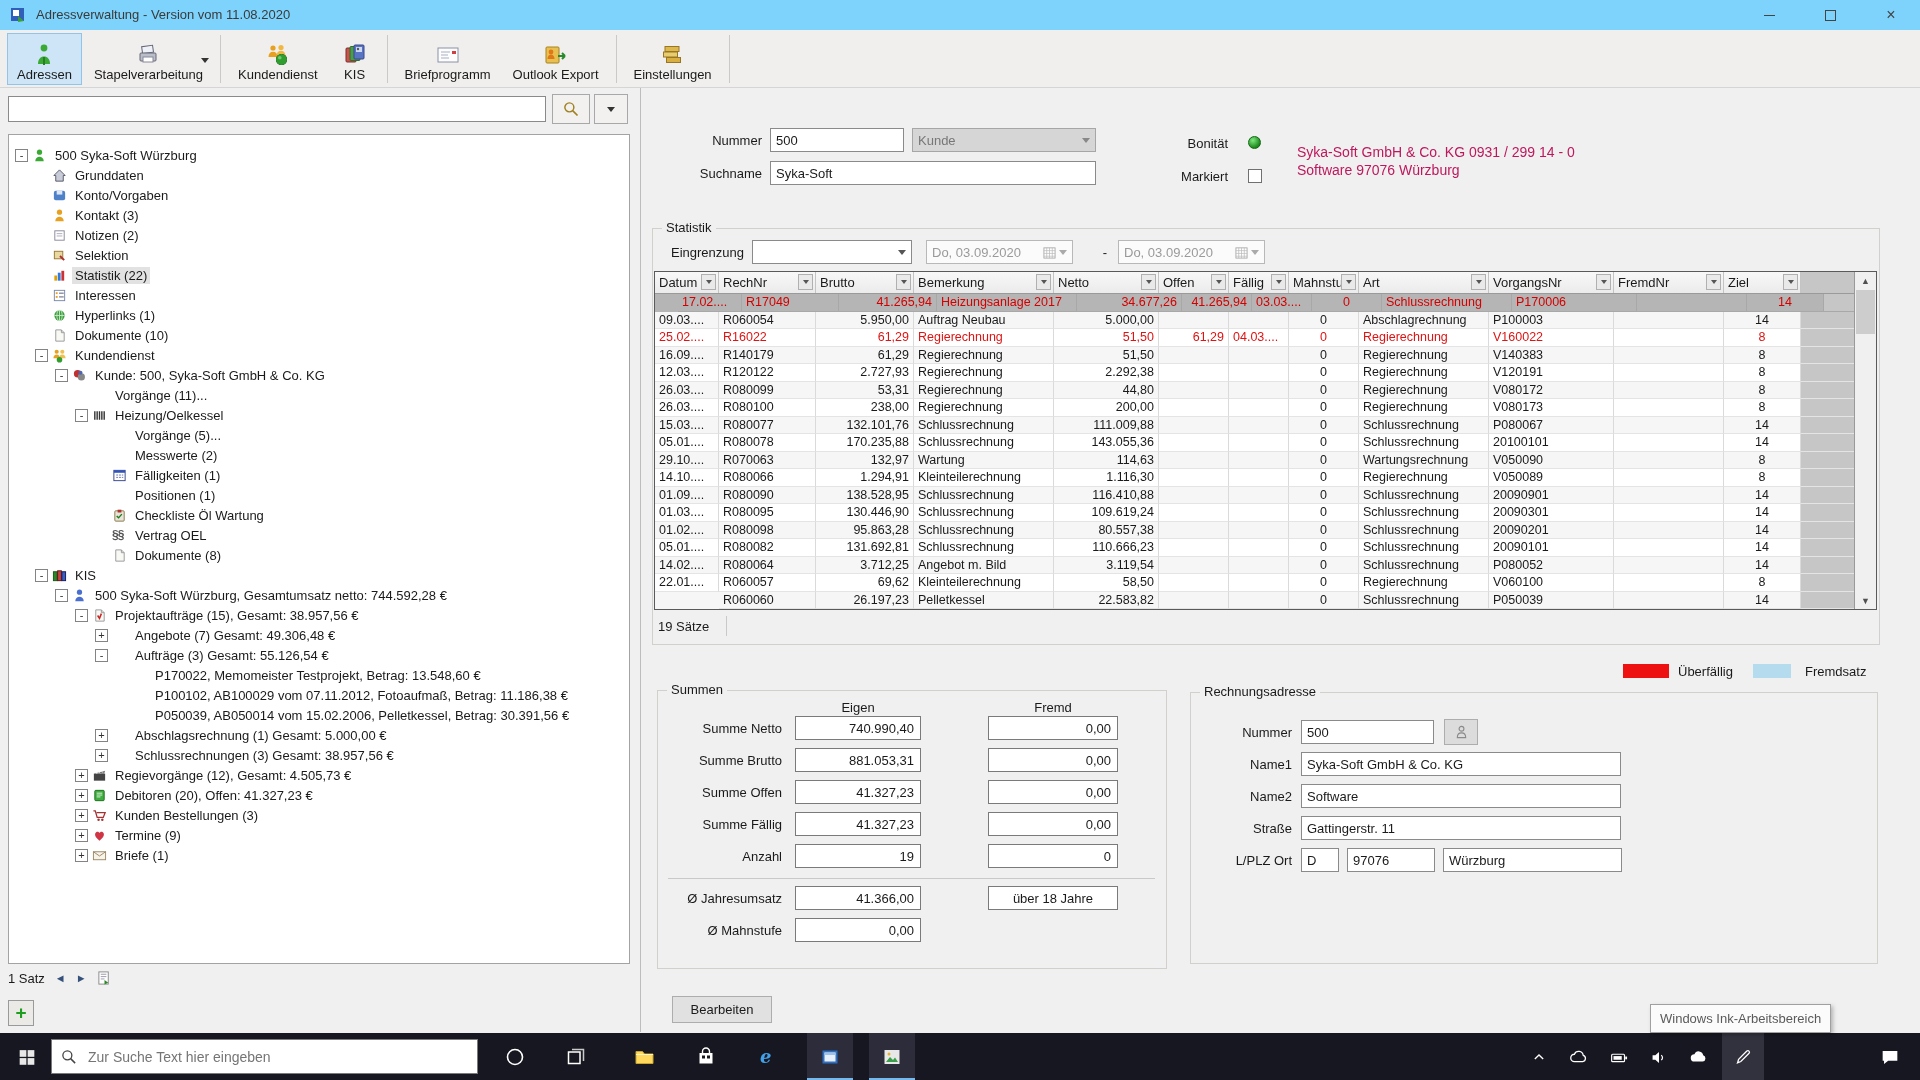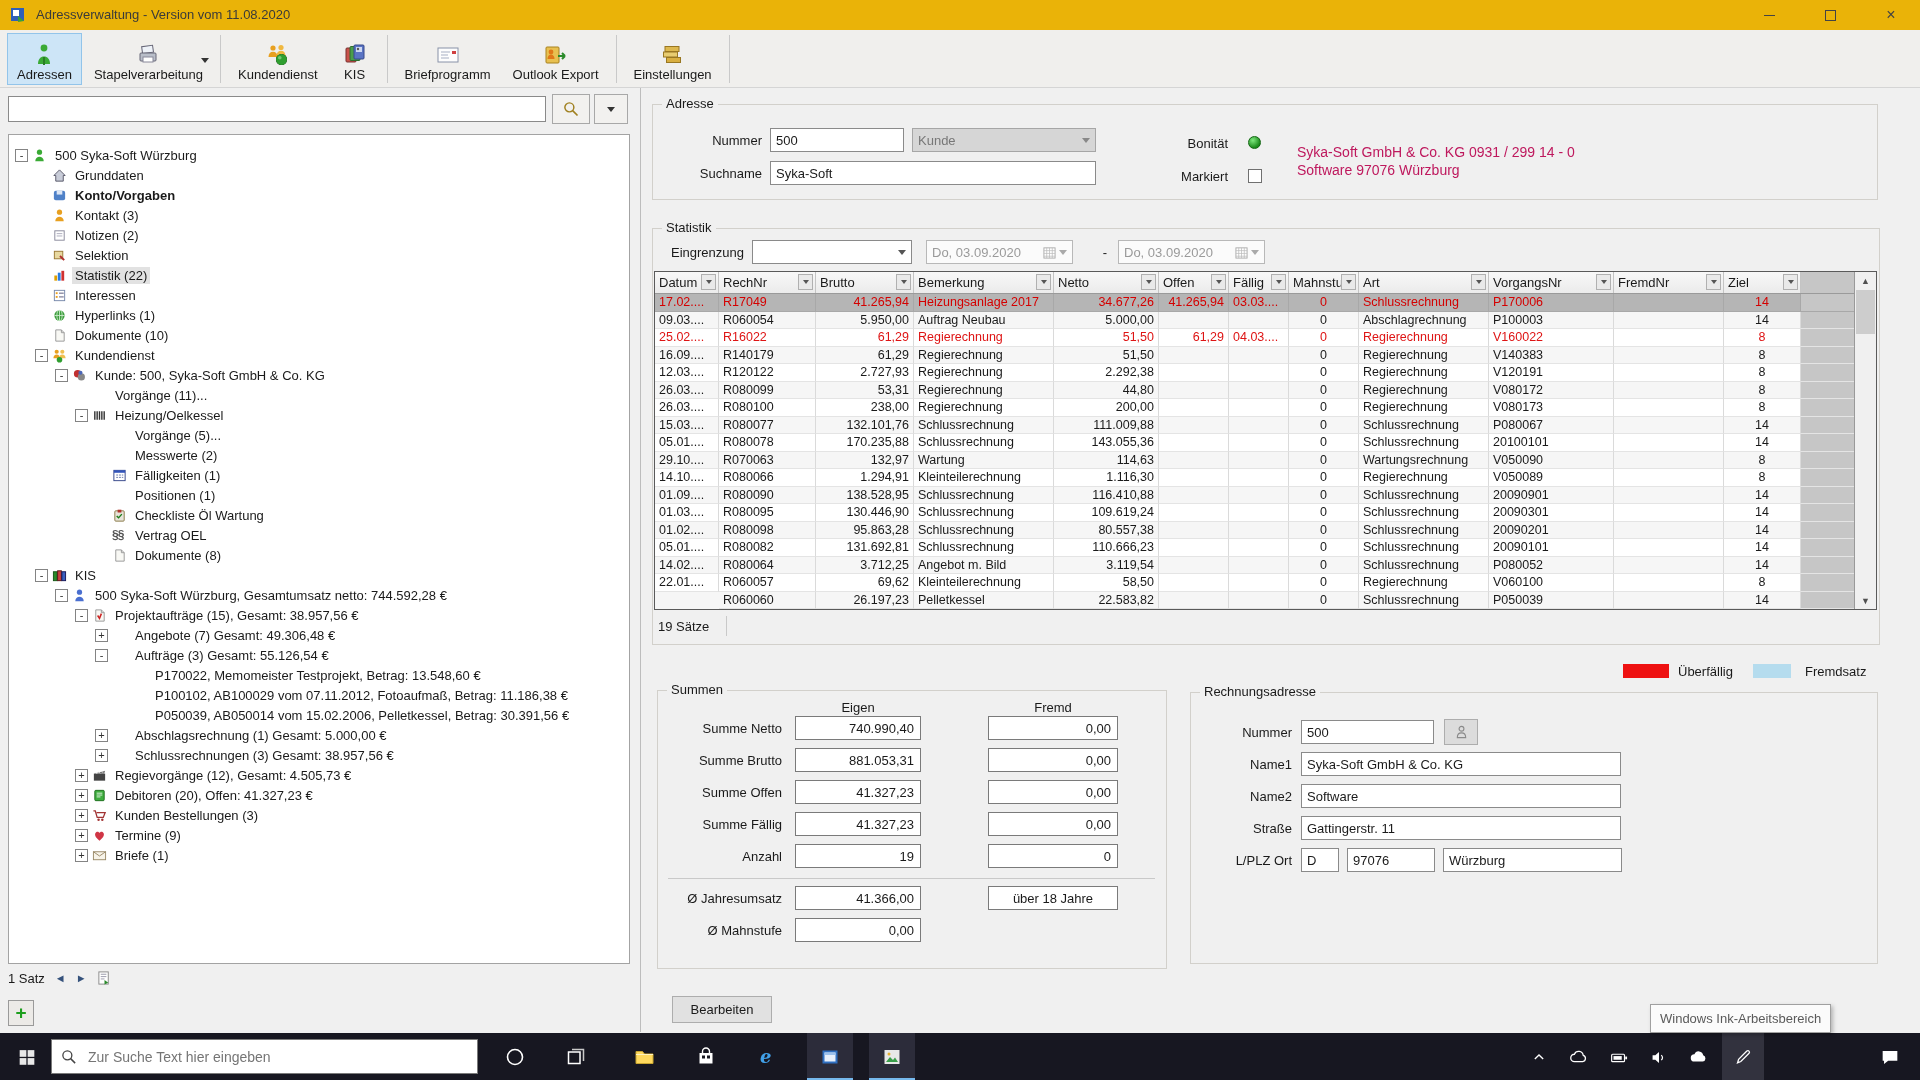--- a/index.html
+++ b/index.html
@@ -1,20 +1,20 @@
 <!DOCTYPE html>
 <html><head>
 <meta charset="utf-8">
 <style>
   html,body{margin:0;padding:0;width:1920px;height:1080px;overflow:hidden;
     font-family:"Liberation Sans",sans-serif;background:#f0f0f0;font-size:13px;color:#1a1a1a;}
   .abs{position:absolute;}
   #screen{position:relative;width:1920px;height:1080px;background:#f0f0f0;}
   
-  #titlebar{left:0;top:0;width:1920px;height:30px;background:#eab308;border-bottom:1px solid #e3e3e3;}
+  #titlebar{left:0;top:0;width:1920px;height:30px;background:#7dd3fc;border-bottom:1px solid #e3e3e3;}
   #title-text{left:36px;top:7px;color:#3a3a3a;}
   .winbtn{top:0;width:46px;height:30px;display:flex;align-items:center;justify-content:center;color:#444;}
   
   #toolbar{left:0;top:30px;width:1920px;height:58px;background:#f0efed;border-bottom:1px solid #d5d5d5;display:flex;align-items:center;padding-left:6px;box-sizing:border-box;}
   .tbtn{position:relative;display:inline-flex;flex-direction:column;align-items:center;justify-content:flex-end;min-width:50px;height:52px;padding:2px 9px;margin:0 1px;border:1px solid transparent;box-sizing:border-box;}
   .tbtn.active{background:#cde5f7;border:1px solid #92c4ea;}
   .tbtn .ticon{height:28px;display:flex;align-items:flex-end;}
   .tbtn .caret{position:absolute;right:3px;top:24px;width:0;height:0;border-left:4px solid transparent;border-right:4px solid transparent;border-top:5px solid #333;}
   .tsep{width:1px;height:48px;background:#c9c9c9;margin:0 6px;}
   
@@ -49,21 +49,21 @@
   .hcell{position:relative;display:flex;align-items:center;padding:0 4px;border-right:1px solid #c4c4c4;box-sizing:border-box;overflow:hidden;white-space:nowrap;}
   .fbtn{position:absolute;right:2px;top:2px;width:15px;height:16px;background:#e9e9e9;border:1px solid #b0b0b0;display:flex;align-items:center;justify-content:center;box-sizing:border-box;}
   .fcar{width:0;height:0;border-left:3.5px solid transparent;border-right:3.5px solid transparent;border-top:4px solid #555;}
   .hfiller,.rfiller{background:#c6c6c6;flex:1;border-right:none;}
   .drow{display:flex;height:17.5px;box-sizing:border-box;}
   .dcell{display:flex;align-items:center;padding:0 4px;border-right:1px solid #dadada;border-bottom:1px solid #e4e4e4;box-sizing:border-box;overflow:hidden;white-space:nowrap;font-size:12.5px;}
   .dcell.r{justify-content:flex-end;}
   .dcell.c{justify-content:center;}
   .drow.alt{background:#f6f6f6;}
   .drow.redrow{color:#de1414;background:#fff;}
-  .drow.selrow{background:#b5b5b5;color:#d40000;}
+  .drow.selrow{background:#b5b5b5;color:#d40000;padding-left:23px;}
   .drow.selrow .dcell{border-right-color:#a8a8a8;border-bottom-color:#a8a8a8;}
   #tscroll{position:absolute;right:0;top:0;width:22px;height:337px;background:#f0f0f0;border-left:1px solid #999;box-sizing:border-box;}
   .sarr{position:absolute;left:0;width:21px;height:17px;display:flex;align-items:center;justify-content:center;color:#505050;font-size:9px;}
   #sthumb{position:absolute;left:1px;top:18px;width:19px;height:44px;background:#cdcdcd;}
   
   .swatch{position:absolute;width:46px;height:14px;}
   
   .sum-inp{position:absolute;height:24px;border:1px solid #7a7a7a;background:#fff;box-sizing:border-box;display:flex;align-items:center;justify-content:flex-end;padding:0 6px;}
   .sum-inp.cent{justify-content:center;}
   .hdrline{position:absolute;height:1px;background:#c9c9c9;}
@@ -210,21 +210,21 @@
       </div>
       <div class="trow" style="top: 30px; left: 26px;">
         <span class="tspace"></span>
         <span class="tico">
           <svg width="15" height="15" viewBox="0 0 16 16">
             <path d="M2 8 8 2l6 6h-2v6H4V8z" fill="#c8ccd8" stroke="#556"></path>
           </svg>
         </span>
         <span class="tlabel">Grunddaten</span>
       </div>
-      <div class="trow" style="top: 50px; left: 26px; font-weight: bold;">
+      <div class="trow" style="top: 50px; left: 26px;">
         <span class="tspace"></span>
         <span class="tico">
           <svg width="15" height="15" viewBox="0 0 16 16">
             <rect x="2" y="3" width="12" height="10" rx="2" fill="#4f81c8"></rect>
             <rect x="5" y="3" width="6" height="4" fill="#dce6f5"></rect>
           </svg>
         </span>
         <span class="tlabel">Konto/Vorgaben</span>
       </div>
       <div class="trow" style="top: 70px; left: 26px;">
@@ -520,23 +520,20 @@
         <rect x="2" y="1.5" width="10" height="13" fill="#fff" stroke="#888"></rect>
         <path d="M4 4h6M4 6.5h6M4 9h4" stroke="#99a"></path>
         <path d="M8 10l4 3-4 2z" fill="#2a8a2a"></path>
       </svg>
   </div>
   <div class="abs" id="add-btn">
       <span>+</span>
     </div>
   <div class="abs" id="pane-divider"></div>
 
-  <div class="grp" style="left:652px;top:104px;width:1224px;height:94px">
-    <span class="gtitle">Adresse</span>
-  </div>
   <div class="lblr" style="left:662px;top:133px;width:100px">Nummer</div>
   <div class="inp" style="left:770px;top:128px;width:134px">500</div>
   <div class="inp" style="left:912px;top:128px;width:184px;background:#d6d6d6;color:#777;border-color:#a6a6a6">
       <span>Kunde</span>
       <span class="combo-car" style="border-top-color:#888"></span>
     </div>
   <div class="lblr" style="left:662px;top:166px;width:100px">Suchname</div>
   <div class="inp" style="left:770px;top:161px;width:326px">Syka-Soft</div>
   <div class="lblr" style="left:1128px;top:136px;width:100px">Bonität</div>
   <div class="dot" style="left:1248px;top:136px"></div>

